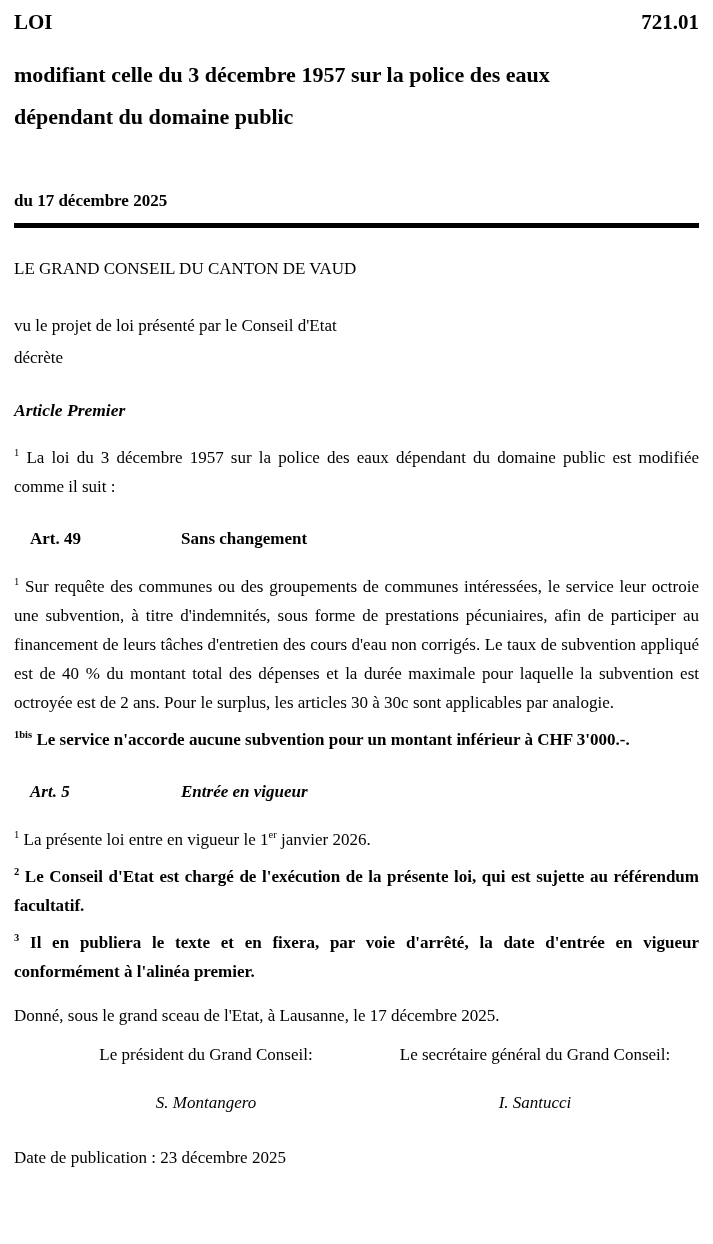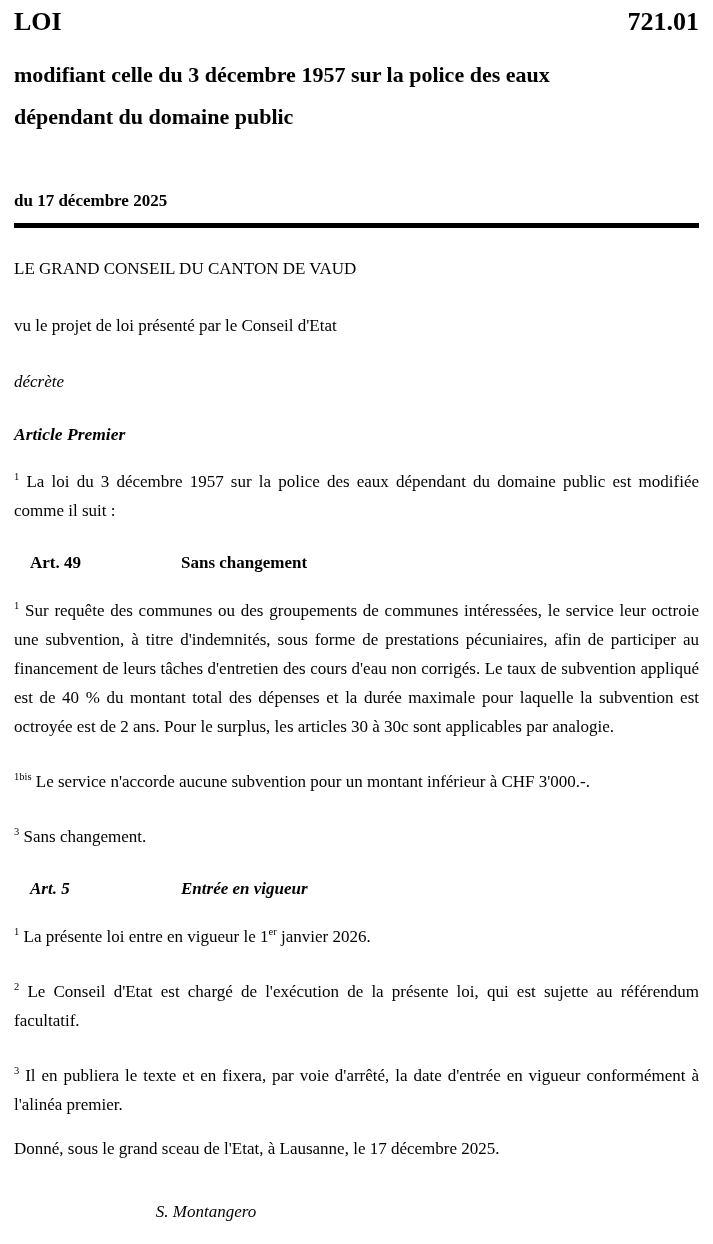--- a/index.html
+++ b/index.html
@@ -16,21 +16,21 @@
   }
   .page {
     padding: 8px 14px 0 14px;
     width: 685px;
   }
   .doc-header {
     display: flex;
     justify-content: space-between;
     align-items: flex-start;
     font-weight: bold;
-    font-size: 26px;
+    font-size: 21px;
     line-height: 28px;
   }
   .doc-title {
     margin: 18px 0 0 0;
     font-size: 22px;
     font-weight: bold;
     line-height: 42px;
     max-width: 630px;
   }
   .date-line {
@@ -46,35 +46,35 @@
     margin: 11px 0 0 0;
     width: 685px;
   }
   .pre-line {
     margin: 0;
     font-size: 17px;
     line-height: 22px;
   }
   .council { margin-top: 30px; }
   .project { margin-top: 35px; }
-  .decree  { margin-top: 34px; font-style: italic; }
+  .decree  { margin-top: 10px; }
   .article-premier {
     margin: 30px 0 0 0;
     font-size: 17.5px;
     font-weight: bold;
     font-style: italic;
     line-height: 22px;
   }
   .body-par {
     margin: 22px 0 0 0;
     font-size: 17px;
     line-height: 29px;
     text-align: justify;
   }
-  .body-par.tight { margin-top: 26px; }
+  .body-par.tight { margin-top: 8px; font-weight: bold; }
   .body-par sup, .art2-p1 sup {
     font-size: 0.62em;
     line-height: 0;
     vertical-align: super;
   }
   .art-heading {
     margin: 27px 0 0 0;
     font-size: 17px;
     font-weight: bold;
     line-height: 22px;
@@ -137,35 +137,39 @@
 
   <p class="body-par"><sup>1</sup> <span>La loi du 3 décembre 1957 sur la police des eaux dépendant du domaine public est modifiée comme il suit :</span></p>
 
   <h3 class="art-heading"><span class="art-label">Art. 49</span><span>Sans changement</span></h3>
 
   <p class="body-par"><sup>1</sup> <span>Sur requête des communes ou des groupements de communes intéressées, le service leur octroie une subvention, à titre d'indemnités, sous forme de prestations pécuniaires, afin de participer au financement de leurs tâches d'entretien des cours d'eau non corrigés. Le taux de subvention appliqué est de 40 % du montant total des dépenses et la durée maximale pour laquelle la subvention est octroyée est de 2 ans. Pour le surplus, les articles 30 à 30c sont applicables par analogie.</span></p>
 
   <p class="body-par tight"><sup>1bis</sup> <span>Le service n'accorde aucune subvention pour un montant inférieur à CHF 3'000.-.</span></p>
 
 
-  <p class="body-par tight"><sup>3</sup> <span>Sans changement.</span></p>
 
   <h3 class="art-heading italic"><span class="art-label">Art. 5</span><span>Entrée en vigueur</span></h3>
 
   <p class="body-par art2-p1"><sup>1</sup> <span>La présente loi entre en vigueur le 1</span><sup>er</sup><span> janvier 2026.</span></p>
 
   <p class="body-par tight"><sup>2</sup> <span>Le Conseil d'Etat est chargé de l'exécution de la présente loi, qui est sujette au référendum facultatif.</span></p>
 
   <p class="body-par tight"><sup>3</sup> <span>Il en publiera le texte et en fixera, par voie d'arrêté, la date d'entrée en vigueur conformément à l'alinéa premier.</span></p>
 
   <p class="body-par closing-par">Donné, sous le grand sceau de l'Etat, à Lausanne, le 17 décembre 2025.</p>
 
   <div class="signatures">
     <div class="sig-col left">
+      <div>Le président du Grand Conseil:</div>
       <div class="sig-name">S. Montangero</div>
+    </div>
+    <div class="sig-col right">
+      <div>Le secrétaire général du Grand Conseil:</div>
+      <div class="sig-name">I. Santucci</div>
     </div>
   </div>
 
   <div class="footer-block">
     <p>Date de publication : 23 décembre 2025</p>
 
   </div>
 
 </div>
 

